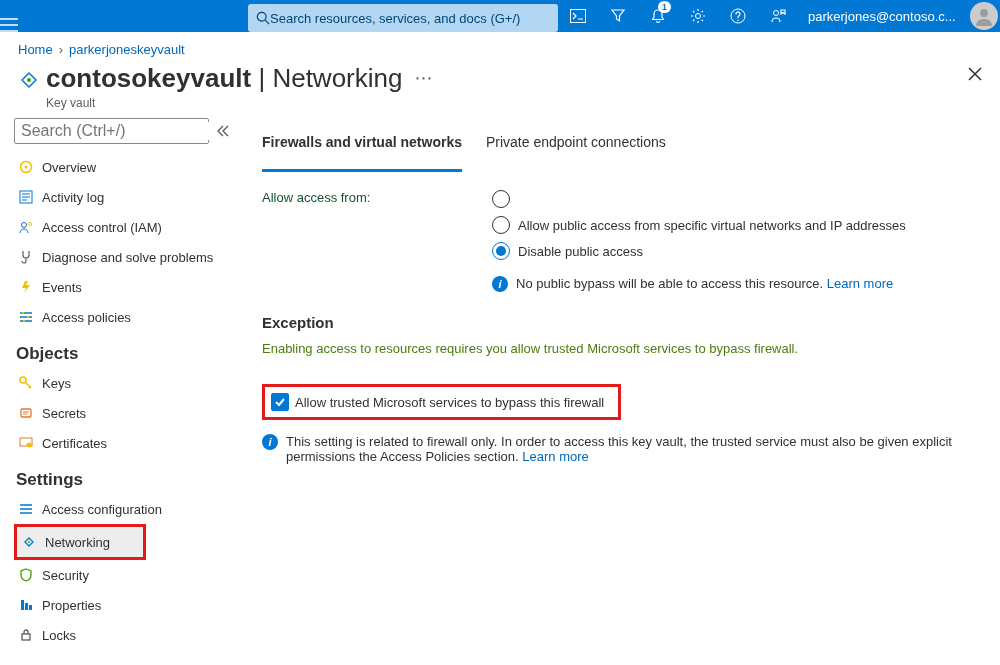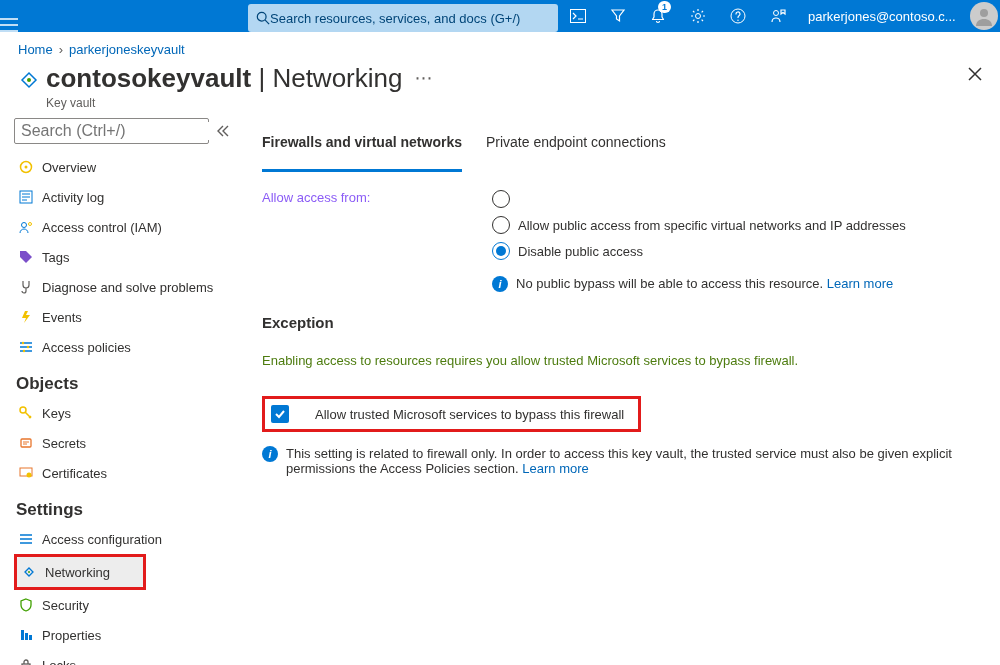--- a/index.html
+++ b/index.html
@@ -34,32 +34,32 @@
   .nav-group-label { font-weight:700; margin: 12px 0 4px 2px; font-size:17px;}
   .nav-item { display:flex; align-items:center; height:30px; padding:0 4px; cursor:pointer; border-radius:2px; gap:8px; }
   .nav-item.selected { background:#ededed; }
   .nav-item .nav-icon { width:16px; height:16px; display:flex; align-items:center; justify-content:center; flex:0 0 16px;}
   .red-box { border: 3px solid #e21b1b; }
   .content { flex:1; padding: 16px 20px 10px 30px; overflow-y:auto; font-size:13px;}
   .tabs { display:flex; gap:24px; border-bottom: none; margin-bottom: 18px;}
   .tab { padding-bottom:19px; cursor:pointer; font-size:14px; color:#323130;}
   .tab.active { font-weight:600; border-bottom: 3px solid #0078d4; }
   .row { display:flex; margin-bottom: 18px; }
-  .row .lab { width: 230px; color:#8b5cf6; }
+  .row .lab { width: 230px; color:#14532d; }
   .radios { display:flex; flex-direction:column; gap:8px; }
   .radio-opt { display:flex; align-items:center; gap:8px; cursor:pointer;}
   .radio-circle { width:18px; height:18px; border:1px solid #323130; border-radius:50%; display:flex; align-items:center; justify-content:center;}
   .radio-circle.sel { border-color:#0078d4;}
   .radio-dot { width:10px; height:10px; background:#0078d4; border-radius:50%;}
   .info-line { display:flex; align-items:flex-start; gap:8px; margin-top:8px;}
   .info-icon { width:16px; height:16px; background:#0078d4; border-radius:50%; color:#fff; font-size:11px; font-weight:700; display:flex; align-items:center; justify-content:center; font-style:italic; flex:0 0 16px;}
   a.link { color:#0067b8; text-decoration:none; cursor:pointer;}
-  h3.section { font-size:15px; font-weight:600; margin: 22px 0 22px;}
+  h3.section { font-size:15px; font-weight:600; margin: 22px 0 10px;}
   .desc { color:#4d7c0f; margin-bottom:28px;}
-  .chk-row { display:inline-flex; align-items:center; gap:26px; padding:4px 12px 4px 4px;}
+  .chk-row { display:inline-flex; align-items:center; gap:6px; padding:4px 12px 4px 4px;}
   .chk { width:18px; height:18px; background:#0078d4; border-radius:2px; display:flex; align-items:center; justify-content:center; cursor:pointer;}
   .red-highlight { border:3px solid #e21b1b; display:inline-block; padding:2px;}
   .setting-note { display:flex; gap:8px; margin-top:14px; align-items:flex-start;}
   svg { display:block;}
 </style>
 </head>
 <body>
 
 <div class="topbar">
   <div class="hamburger">
@@ -188,28 +188,20 @@
     </div>
     <div class="nav-item">
       <span class="nav-icon">
           <svg width="14" height="14" viewBox="0 0 14 14">
             <circle cx="5" cy="5" r="2.5" fill="none" stroke="#0078d4"></circle>
             <path d="M1 13c0-2.5 2-4 4-4s4 1.5 4 4" stroke="#0078d4" fill="none"></path>
             <circle cx="11" cy="4" r="1.5" fill="none" stroke="#f2c100"></circle>
           </svg>
         </span>
       <span>Access control (IAM)</span>
-    </div>
-    <div class="nav-item">
-      <span class="nav-icon">
-          <svg width="14" height="14" viewBox="0 0 14 14">
-            <path d="M1 1h6l6 6-6 6-6-6z" fill="#7b4fc9"></path>
-          </svg>
-        </span>
-      <span>Tags</span>
     </div>
     <div class="nav-item">
       <span class="nav-icon">
           <svg width="14" height="14" viewBox="0 0 14 14">
             <path d="M4 1v4a3 3 0 0 0 6 0V1M7 8v3a2 2 0 0 1-4 0" stroke="#605e5c" fill="none" stroke-width="1.2"></path>
           </svg>
         </span>
       <span>Diagnose and solve problems</span>
     </div>
     <div class="nav-item">

